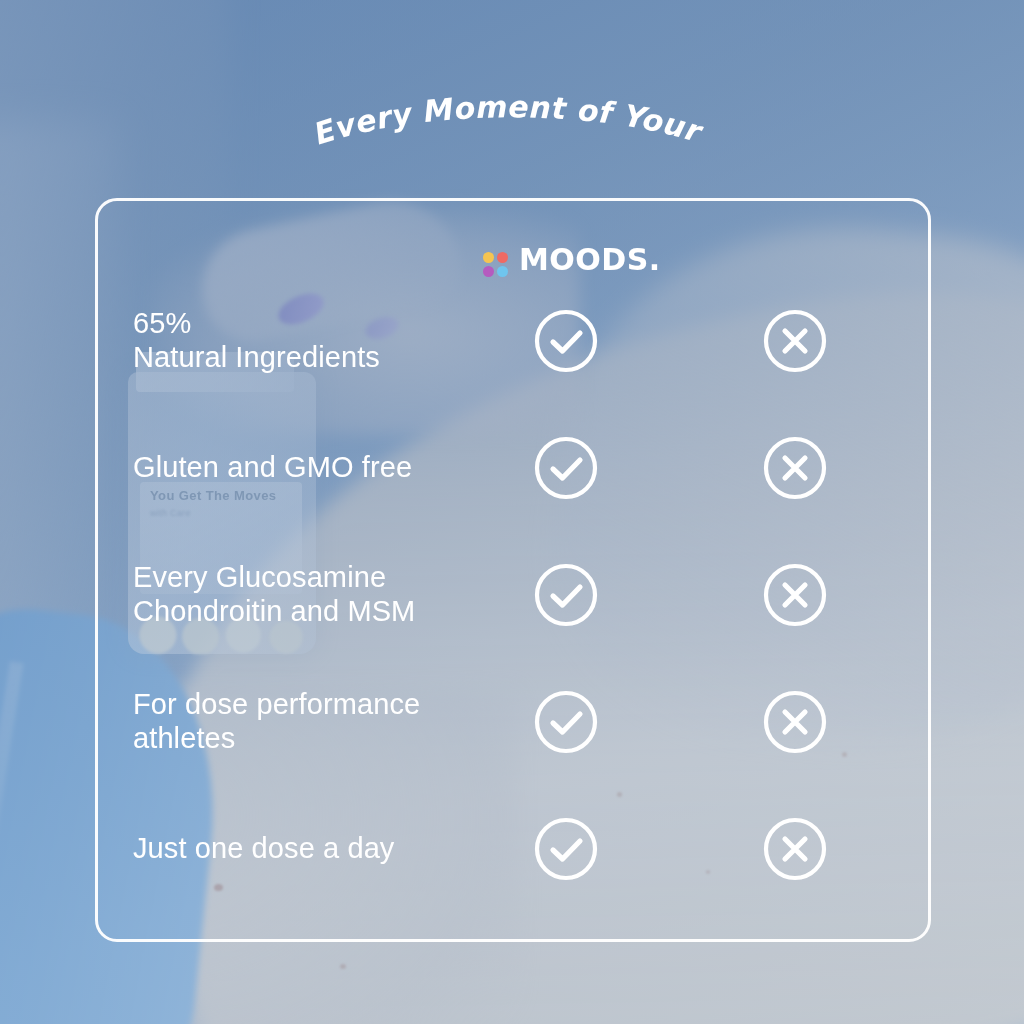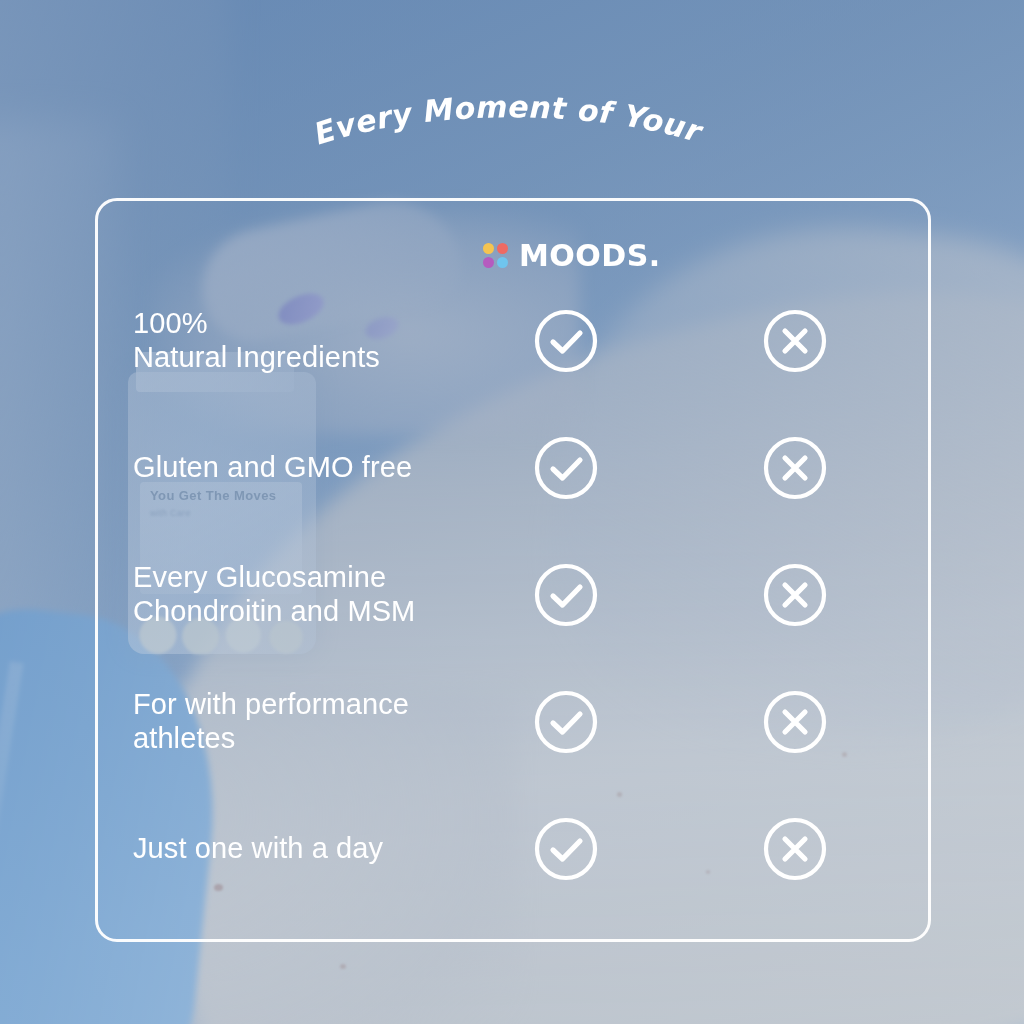--- a/index.html
+++ b/index.html
@@ -174,21 +174,21 @@
   
   .card{
     position:absolute;
     left:95px; top:198px; width:836px; height:744px;
     border:3px solid rgba(255,255,255,.96);
     border-radius:22px;
   }
 
   .col-head{
     position:absolute; top:32px; height:44px;
-    display:flex; align-items:center;
+    display:flex; align-items:flex-end;
   }
   .col-head.moods{ left:385px; }
   .col-head.brandx{ left:640px; }
 
   .logo-dots{
     display:grid;
     grid-template-columns:11px 11px;
     grid-template-rows:11px 11px;
     gap:3px;
     margin-right:11px;
@@ -294,21 +294,21 @@
         <span class="d3"></span>
         <span class="d4"></span>
       </span>
       <span class="brand-name">MOODS.</span>
     </div>
 
 
     <div class="rows">
 
       <div class="row">
-        <div class="feature">100%
+        <div class="feature">65%
 Natural Ingredients</div>
         <div class="mark check">
           <svg viewBox="0 0 66 66">
               <circle cx="33" cy="33" r="29" fill="none" stroke="#fff" stroke-width="4.2"></circle>
               <path d="M20 34 L29.5 43 L47 25" fill="none" stroke="#fff" stroke-width="5.2" stroke-linecap="round" stroke-linejoin="round"></path>
             </svg>
         </div>
         <div class="mark cross">
           <svg viewBox="0 0 66 66">
               <circle cx="33" cy="33" r="29" fill="none" stroke="#fff" stroke-width="4.2"></circle>
@@ -344,38 +344,38 @@
         </div>
         <div class="mark cross">
           <svg viewBox="0 0 66 66">
               <circle cx="33" cy="33" r="29" fill="none" stroke="#fff" stroke-width="4.2"></circle>
               <path d="M23 23 L43 43 M43 23 L23 43" fill="none" stroke="#fff" stroke-width="5.2" stroke-linecap="round"></path>
             </svg>
         </div>
       </div>
 
       <div class="row">
-        <div class="feature">For with performance
+        <div class="feature">For dose performance
 athletes</div>
         <div class="mark check">
           <svg viewBox="0 0 66 66">
               <circle cx="33" cy="33" r="29" fill="none" stroke="#fff" stroke-width="4.2"></circle>
               <path d="M20 34 L29.5 43 L47 25" fill="none" stroke="#fff" stroke-width="5.2" stroke-linecap="round" stroke-linejoin="round"></path>
             </svg>
         </div>
         <div class="mark cross">
           <svg viewBox="0 0 66 66">
               <circle cx="33" cy="33" r="29" fill="none" stroke="#fff" stroke-width="4.2"></circle>
               <path d="M23 23 L43 43 M43 23 L23 43" fill="none" stroke="#fff" stroke-width="5.2" stroke-linecap="round"></path>
             </svg>
         </div>
       </div>
 
       <div class="row">
-        <div class="feature">Just one with a day</div>
+        <div class="feature">Just one dose a day</div>
         <div class="mark check">
           <svg viewBox="0 0 66 66">
               <circle cx="33" cy="33" r="29" fill="none" stroke="#fff" stroke-width="4.2"></circle>
               <path d="M20 34 L29.5 43 L47 25" fill="none" stroke="#fff" stroke-width="5.2" stroke-linecap="round" stroke-linejoin="round"></path>
             </svg>
         </div>
         <div class="mark cross">
           <svg viewBox="0 0 66 66">
               <circle cx="33" cy="33" r="29" fill="none" stroke="#fff" stroke-width="4.2"></circle>
               <path d="M23 23 L43 43 M43 23 L23 43" fill="none" stroke="#fff" stroke-width="5.2" stroke-linecap="round"></path>

